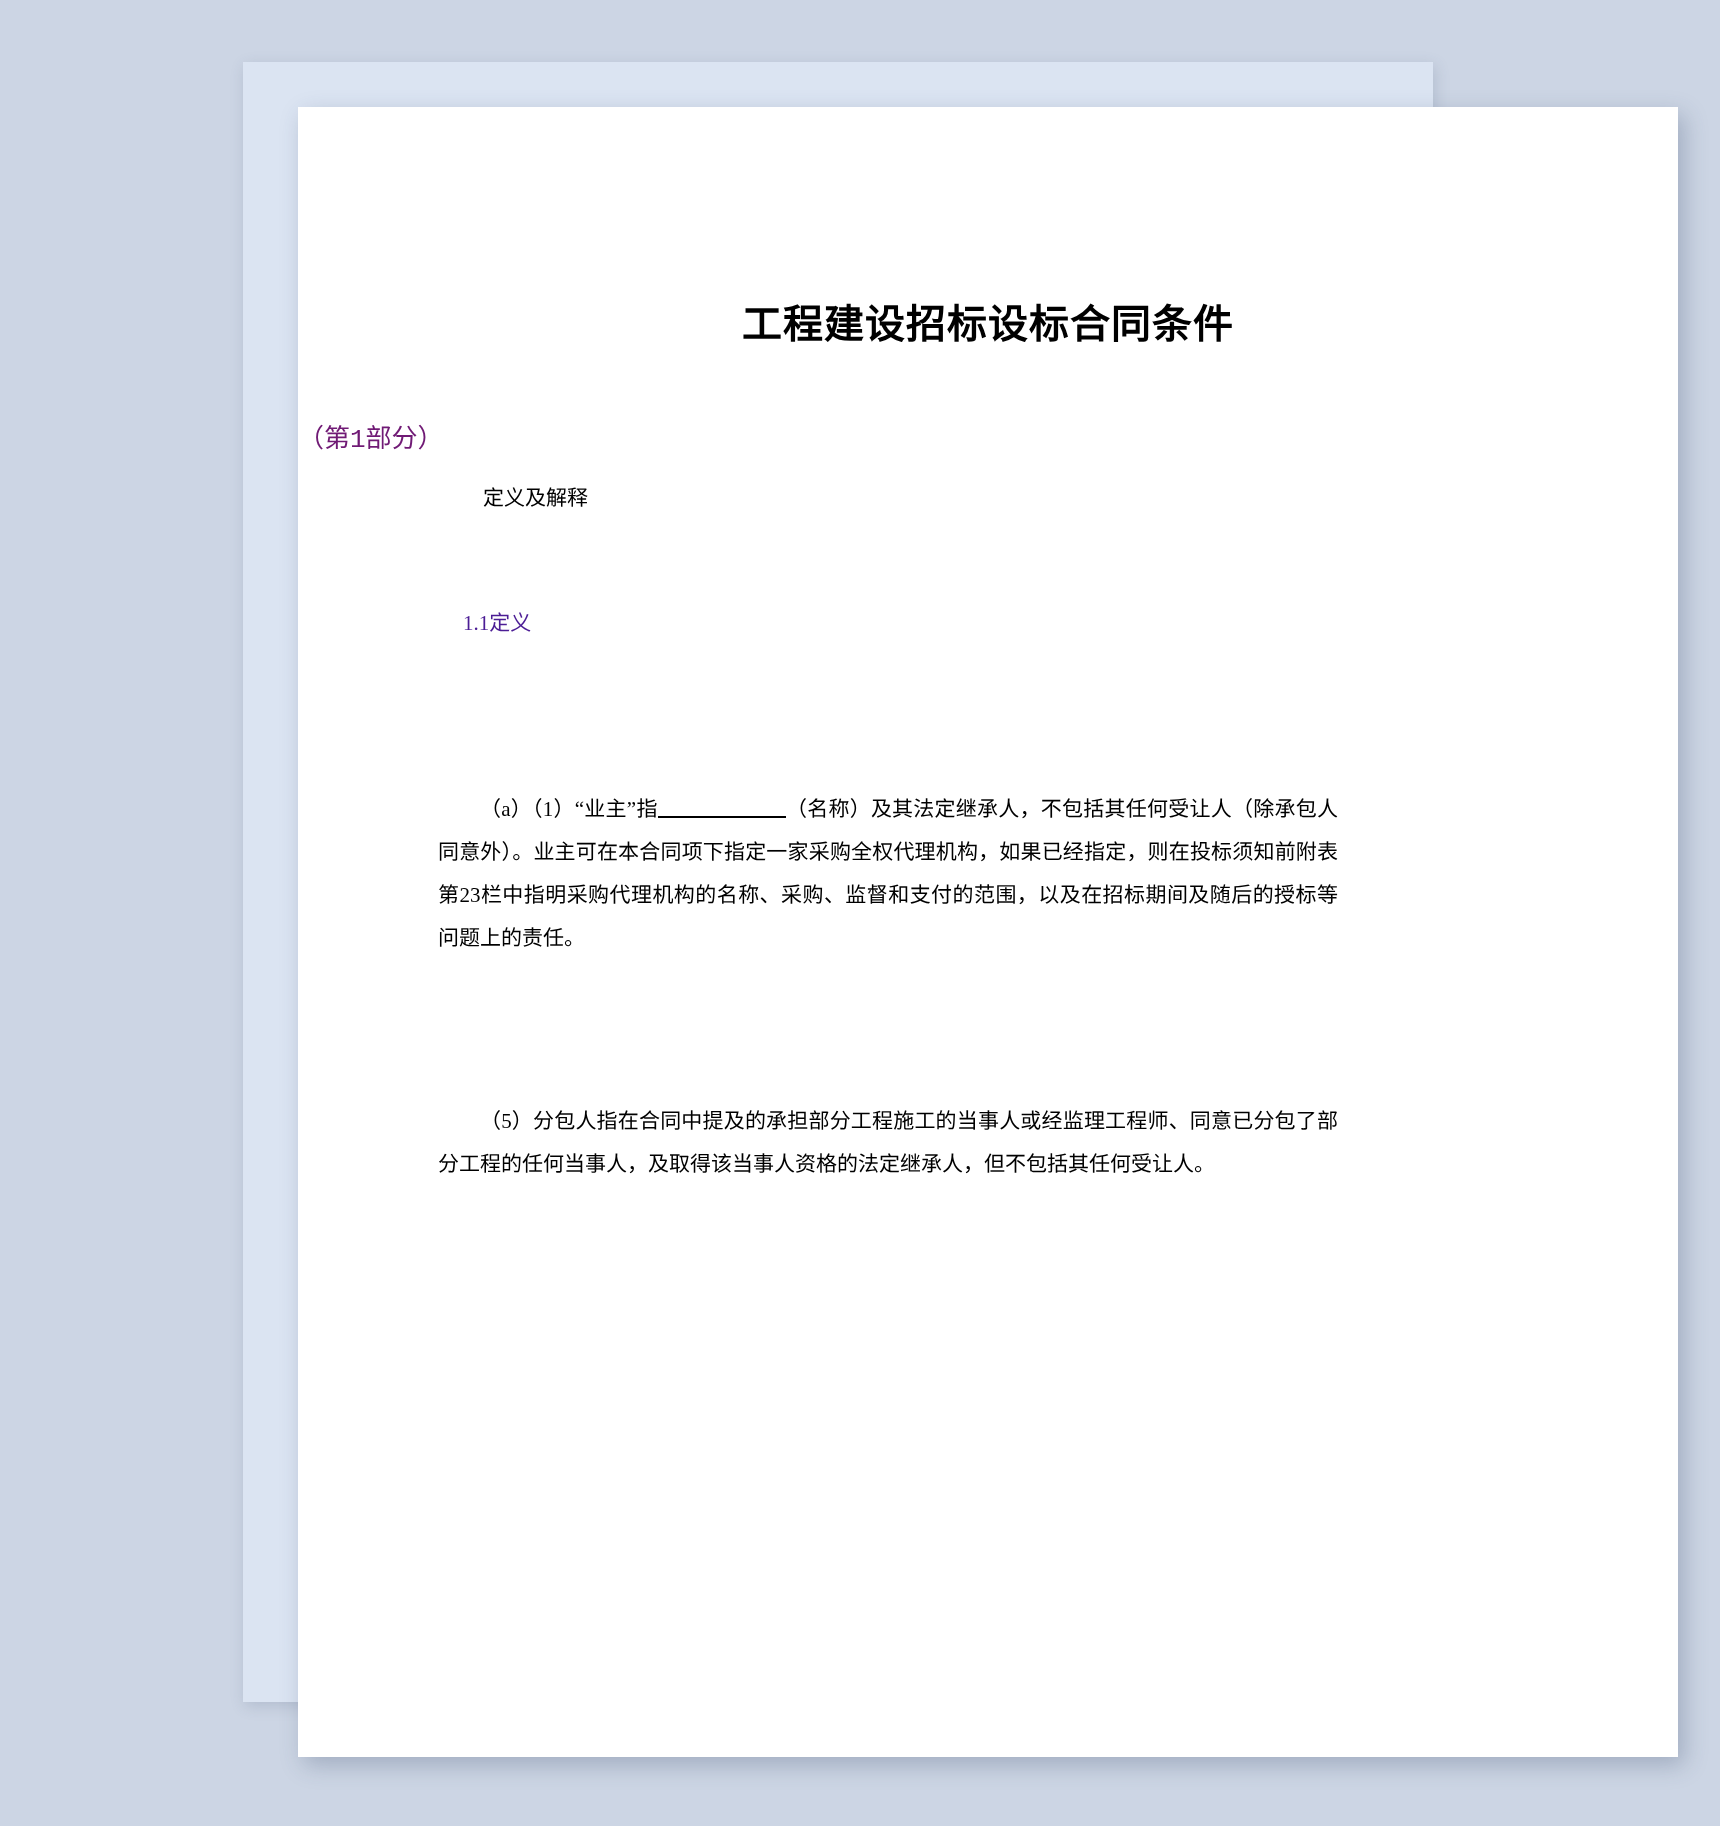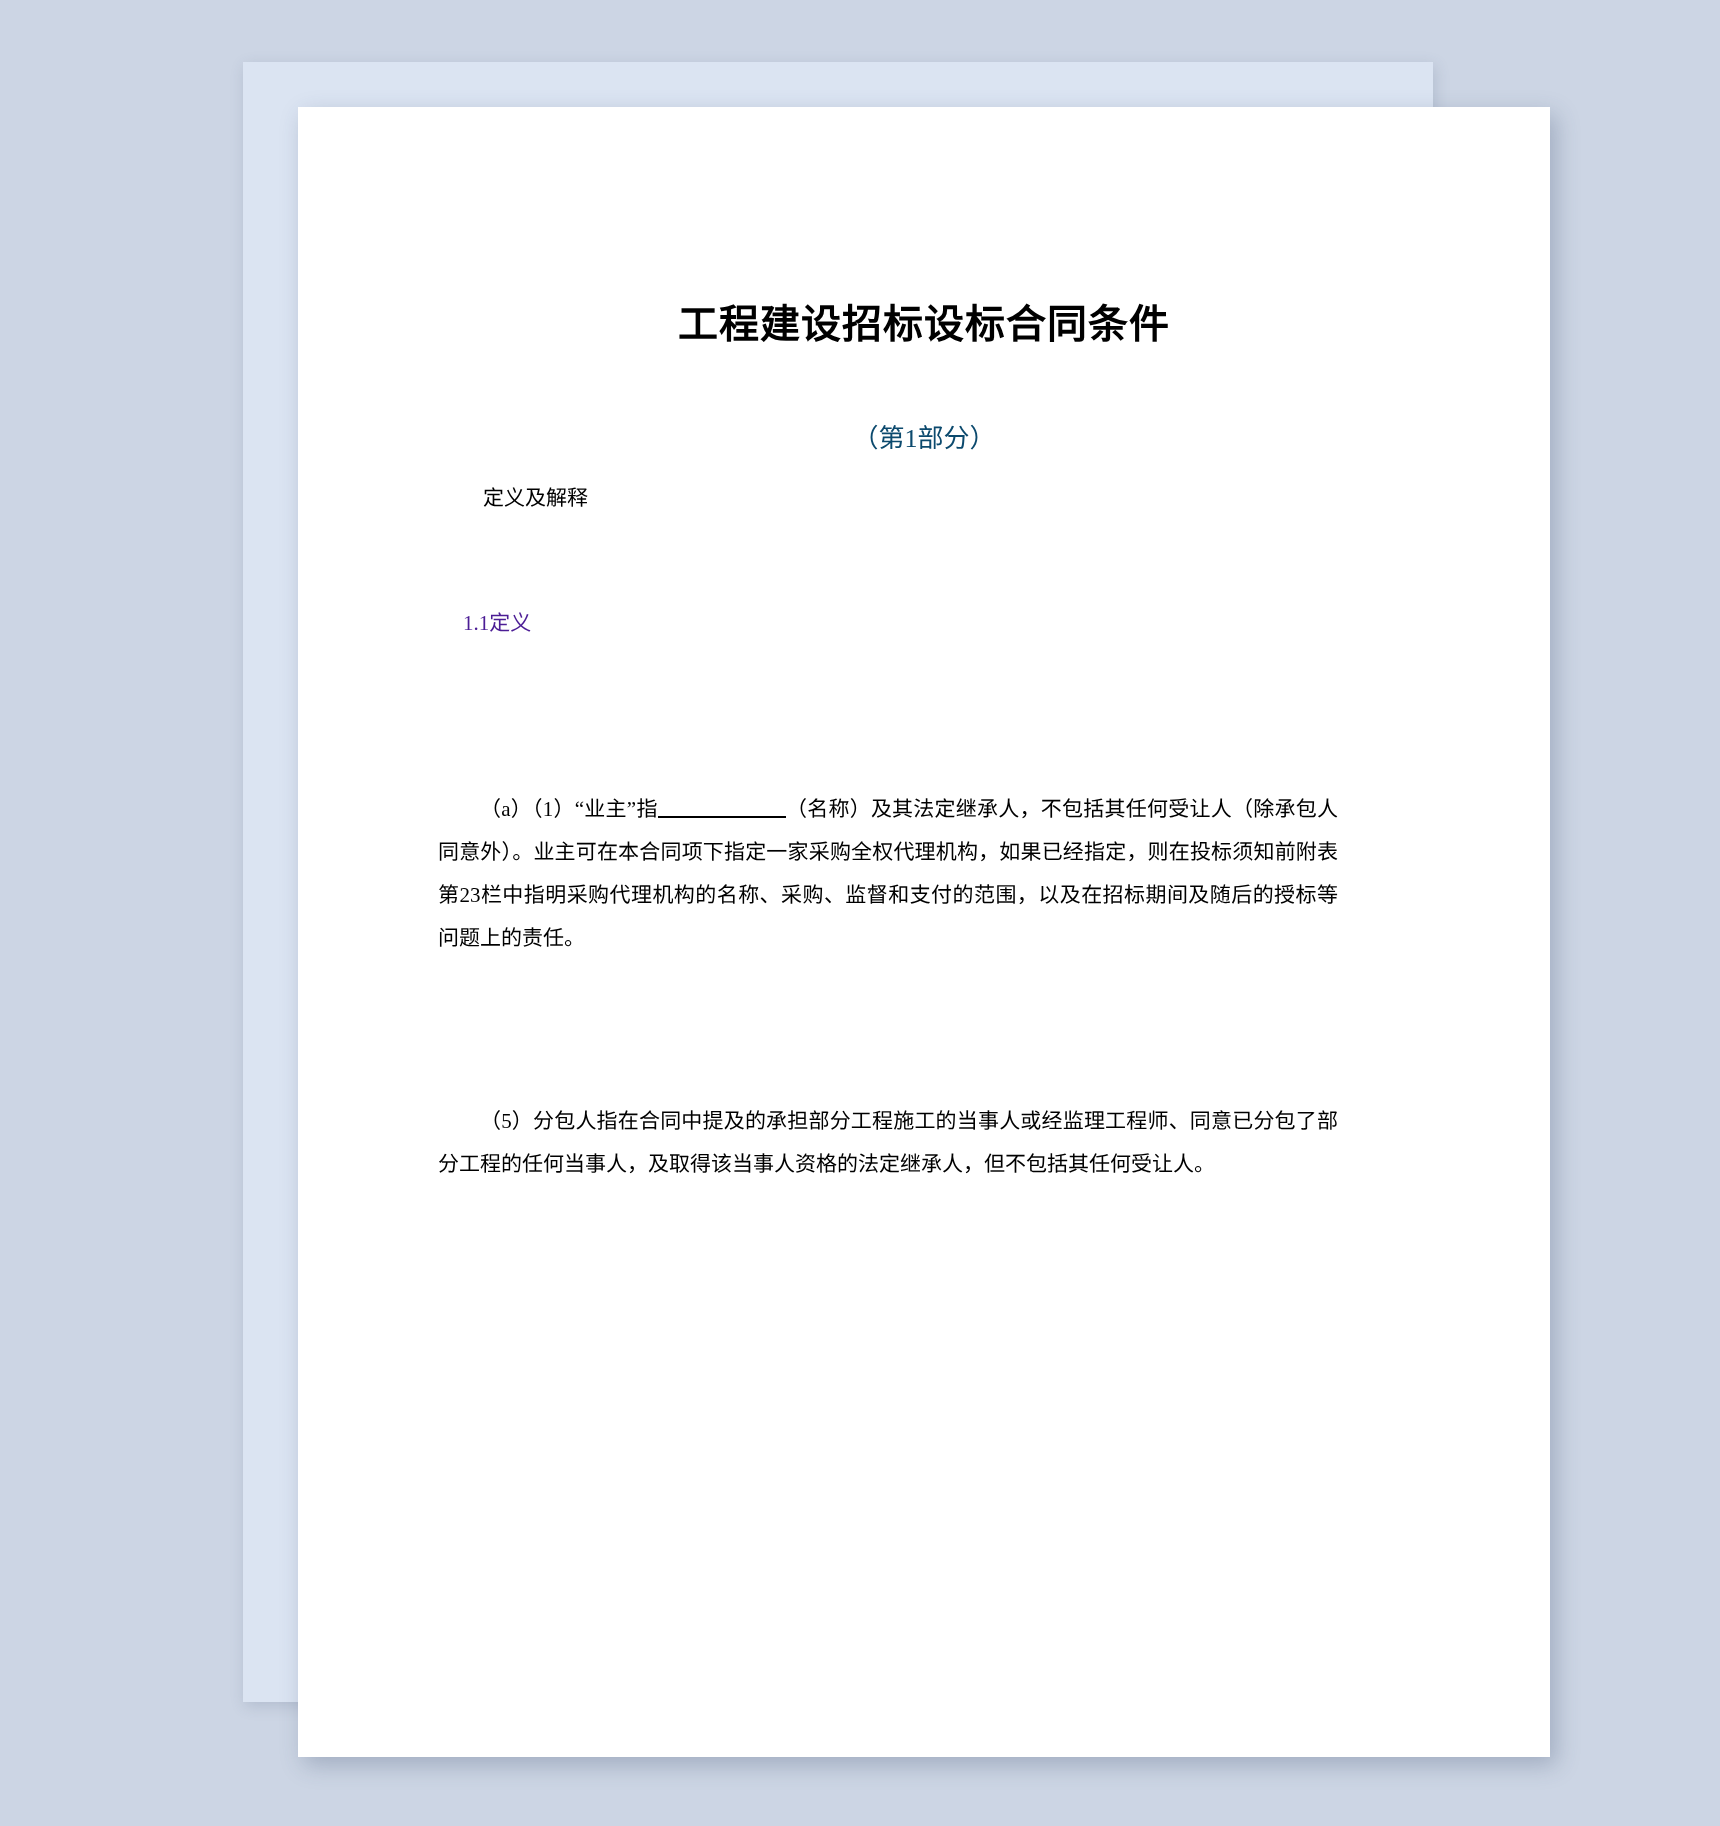--- a/index.html
+++ b/index.html
@@ -24,21 +24,21 @@
     height: 1640px;
     background: #dbe4f2;
     box-shadow: 2px 4px 14px rgba(60, 80, 110, 0.18);
   }
 
   
   .page {
     position: absolute;
     left: 298px;
     top: 107px;
-    width: 1252px;
+    width: 1380px;
     height: 1650px;
     background: #ffffff;
     box-shadow: 6px 8px 22px rgba(50, 70, 100, 0.28);
     box-sizing: border-box;
     padding: 7px;
   }
 
   .page-inner {
     position: absolute;
     left: 0;
@@ -58,24 +58,23 @@
     font-size: 40px;
     letter-spacing: 1px;
     color: #000;
   }
 
   .doc-subtitle {
     position: absolute;
     left: 0;
     right: 0;
     top: 310px;
-    text-align: center;
     font-size: 26px;
-    color: #0c4a6e;
-    font-family: Liberation Serif, serif;
+    color: #701a75;
+    font-family: Liberation Mono, monospace;
   }
 
   .body-col {
     position: absolute;
     left: 140px;
     top: 375px;
     width: 900px;
   }
 
   .sec-heading {

